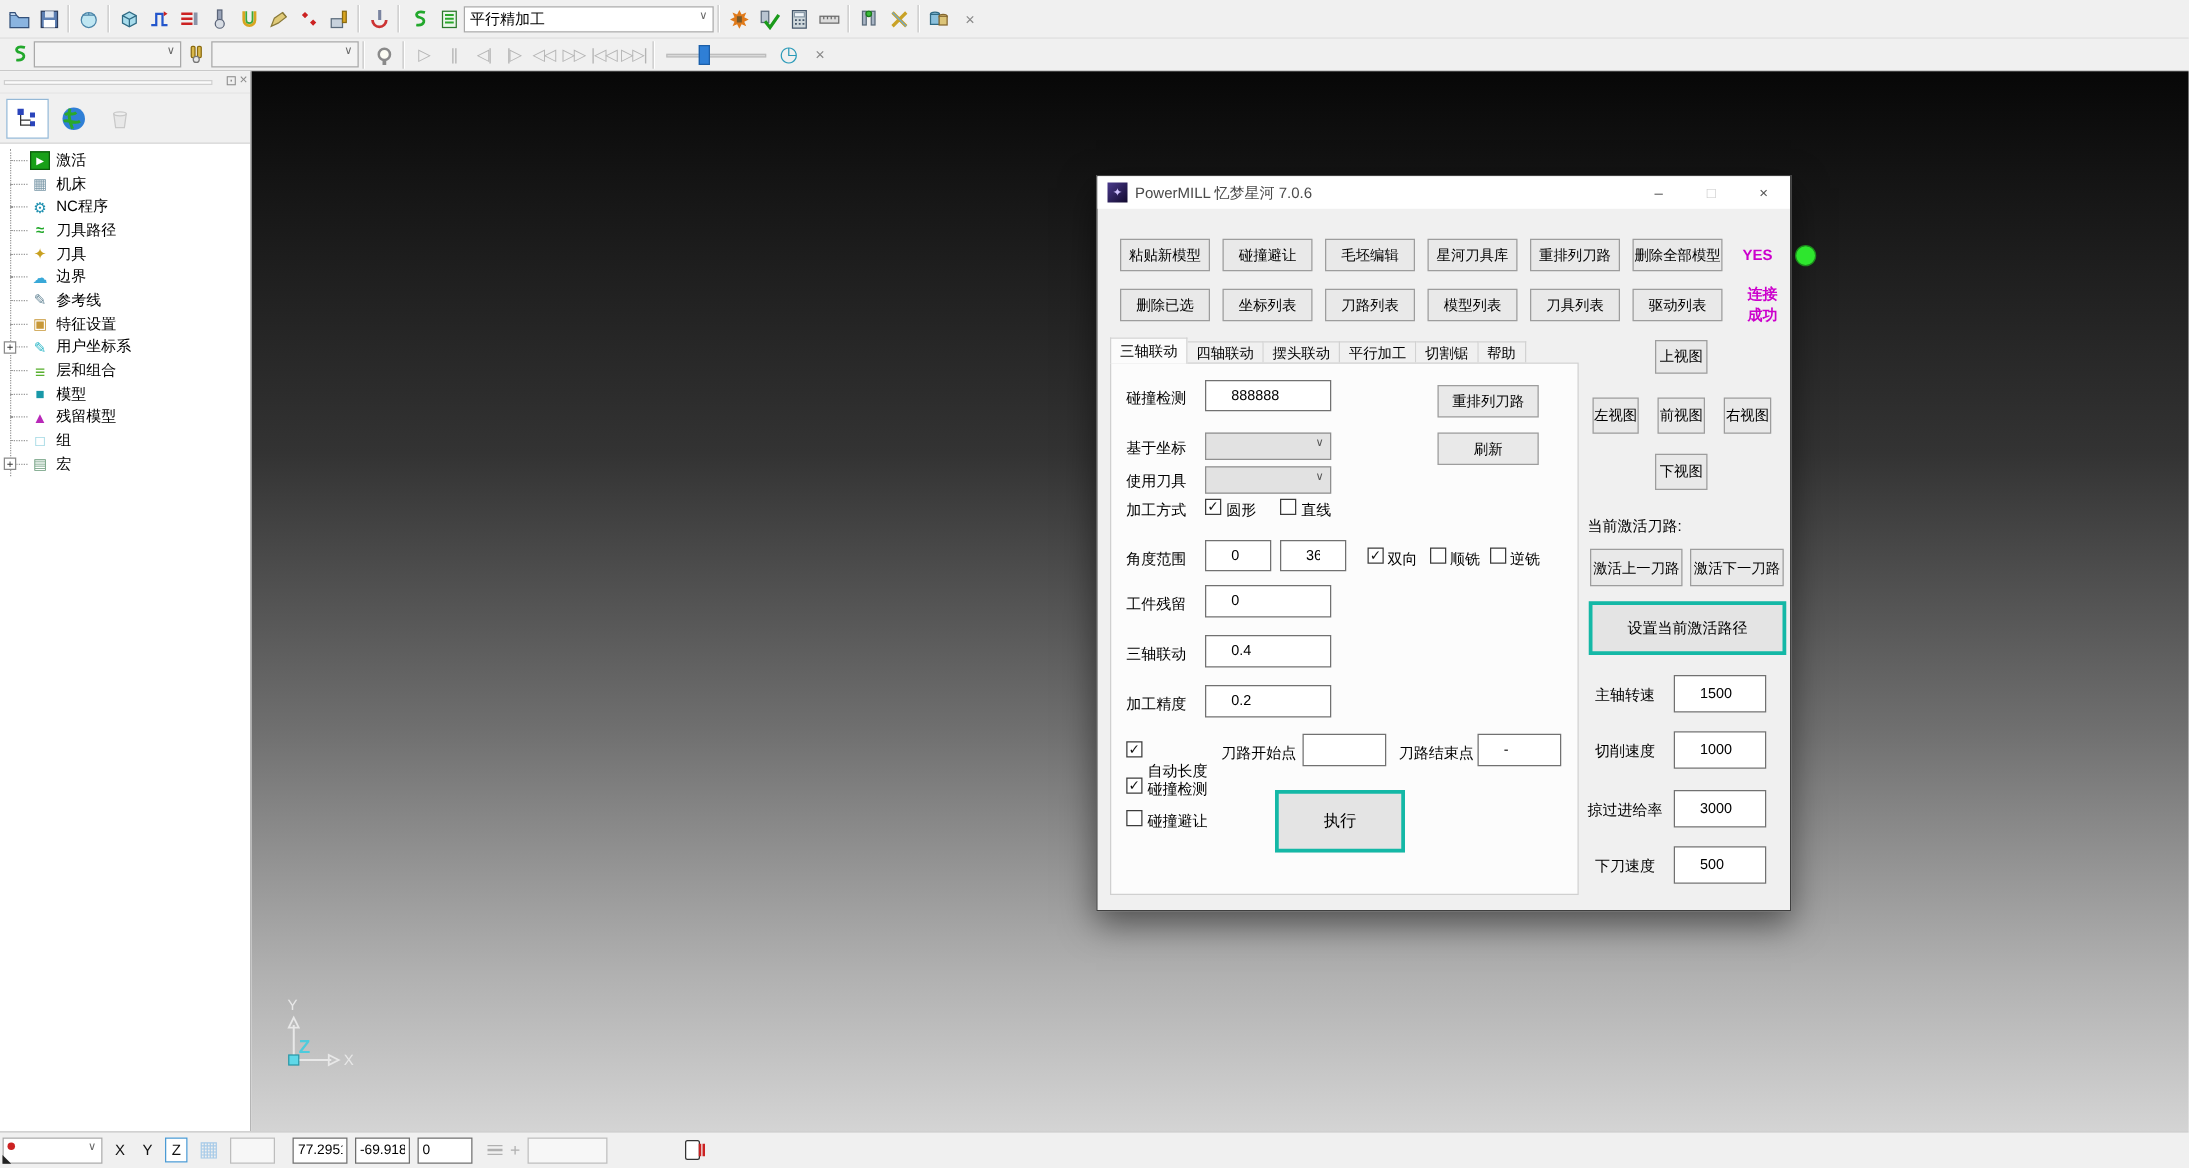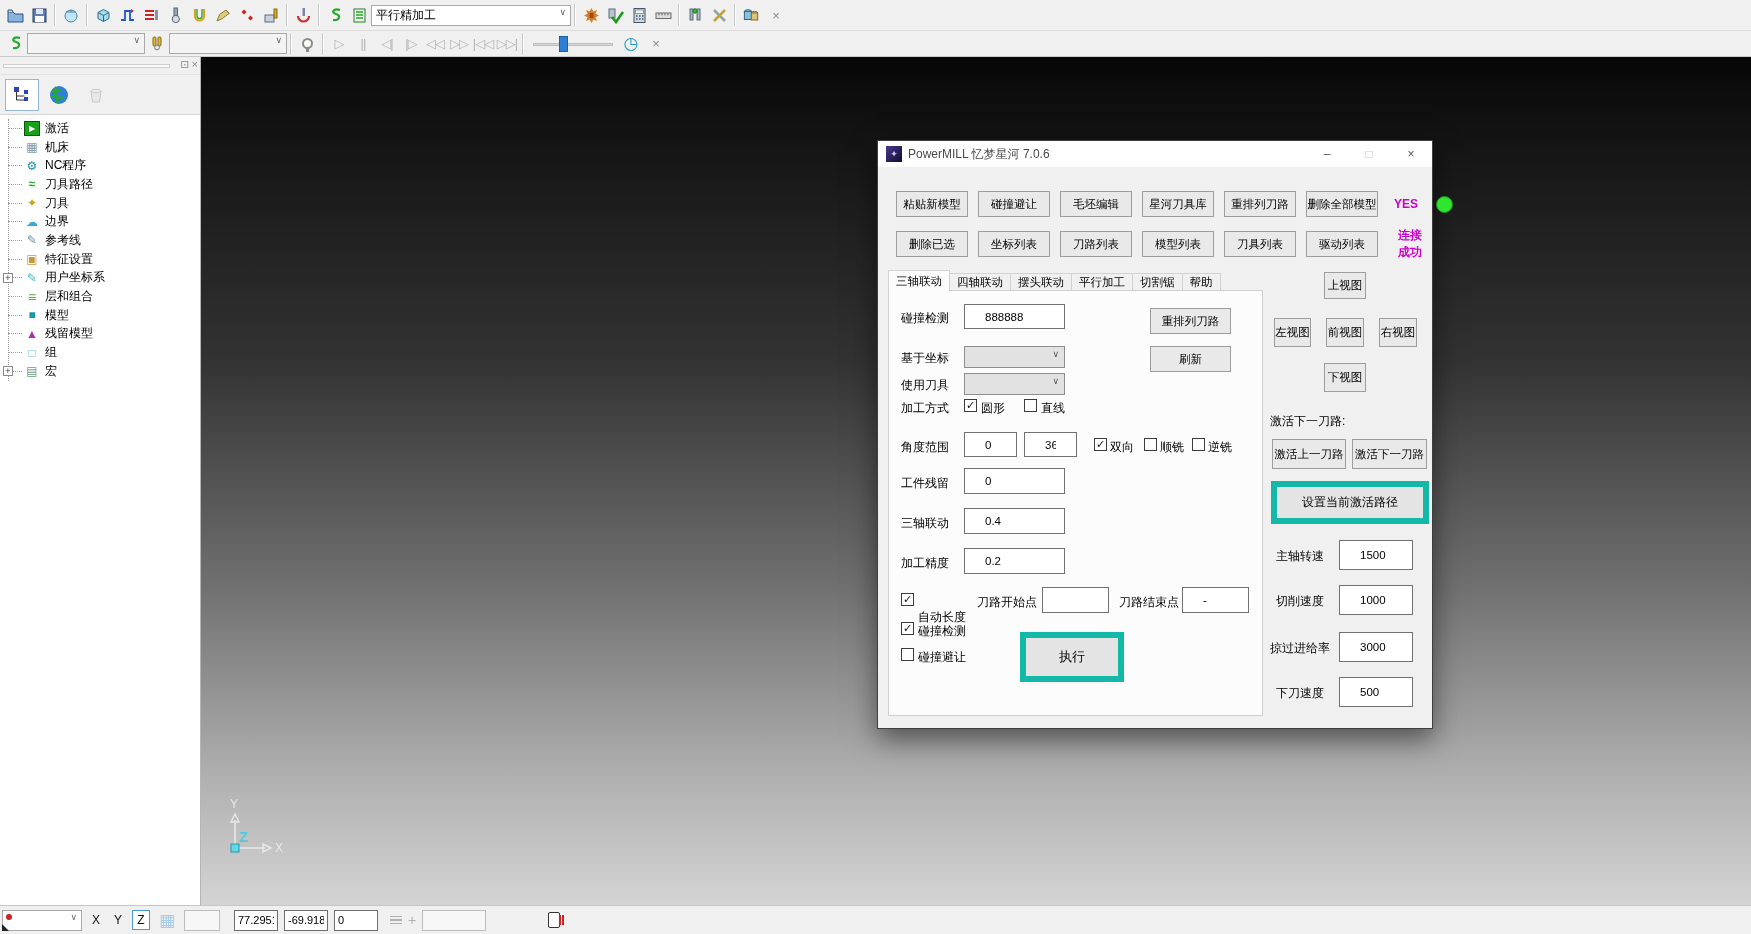--- a/index.html
+++ b/index.html
@@ -66,21 +66,21 @@
   .tab:first-child { border-left:1px solid #d2d2d2; }
   .tab.sel { height:21px; background:#fcfcfc; border-bottom:none; position:relative; z-index:3; }
   .tabpage { position:absolute; left:10px; top:149px; width:375px; height:426px; background:#fcfcfc; border:1px solid #d0d0d0; z-index:1; }
   .lbl { position:absolute; font-size:12px; color:#000; white-space:nowrap; }
   .inp { position:absolute; background:#fff; border:1px solid #717171; font-size:11.5px; padding:0 20px; font-family:inherit; color:#000; }
   .ddl { position:absolute; background:#e2e2e2; border:1px solid #8f8f8f; }
   .ddl .chev { position:absolute; right:5px; top:2px; color:#555; font-size:9px; }
   .cb { position:absolute; width:13px; height:13px; background:#fff; border:1px solid #3c3c3c; display:flex; align-items:center; justify-content:center; font-size:11px; color:#111; }
   .cb.on:after { content:"✓"; margin-top:-1px; }
   .abtn { position:absolute; background:#e9e9e9; border:1px solid #9d9d9d; display:flex; align-items:center; justify-content:center; font-size:11.5px; color:#000; }
-  .exec { background:#e4e4e4; border:6px solid #14b8a6; font-size:13px; }
+  .exec { background:#e4e4e4; border:3px solid #14b8a6; font-size:13px; }
 
   
   .sbar { position:absolute; left:0; right:0; bottom:0; height:29px; background:#f0f0f0; border-top:1px solid #c6c6c6; display:flex; align-items:center; gap:6px; padding-left:2px; }
   .sdd { width:80px; height:21px; background:#fff; border:1px solid #a9a9a9; position:relative; flex:0 0 auto; }
   .sdd .chev { position:absolute; right:4px; top:1px; color:#666; font-size:9px; }
   .sdd .reddot { position:absolute; left:3px; top:3px; width:6px; height:6px; border-radius:50%; background:#cc2222; }
   .sdd .grip { position:absolute; left:-1px; bottom:-1px; width:0; height:0; border-left:7px solid #222; border-top:7px solid transparent; }
   .sxyz { width:16px; height:20px; display:flex; align-items:center; justify-content:center; font-size:12px; color:#111; flex:0 0 auto; }
   .sxyz.act { background:#fff; border:1px solid #4a9ad4; width:18px; }
   .sgrid { color:#a8cbe8; font-size:17px; width:22px; text-align:center; flex:0 0 auto; }
@@ -498,21 +498,21 @@
 
       <span class="abtn exec" style="left:131px;top:341px;width:104px;height:50px">执行</span>
     </div>
 
     <span class="abtn" style="left:446px;top:131px;width:42px;height:27px">上视图</span>
     <span class="abtn" style="left:396px;top:177px;width:37px;height:29px">左视图</span>
     <span class="abtn" style="left:448px;top:177px;width:38px;height:29px">前视图</span>
     <span class="abtn" style="left:501px;top:177px;width:38px;height:29px">右视图</span>
     <span class="abtn" style="left:446px;top:222px;width:42px;height:29px">下视图</span>
 
-    <span class="lbl" style="left:392px;top:272px">激活下一刀路:</span>
+    <span class="lbl" style="left:392px;top:272px">当前激活刀路:</span>
     <span class="abtn" style="left:394px;top:298px;width:74px;height:30px">激活上一刀路</span>
     <span class="abtn" style="left:474px;top:298px;width:75px;height:30px">激活下一刀路</span>
     <span class="abtn exec" style="left:393px;top:340px;width:158px;height:43px;font-size:12px">设置当前激活路径</span>
 
     <span class="lbl" style="left:398px;top:407px">主轴转速</span>
     <input class="inp" style="left: 461px; top: 399px; width: 74px; height: 30px;" value="1500">
     <span class="lbl" style="left:398px;top:452px">切削速度</span>
     <input class="inp" style="left: 461px; top: 444px; width: 74px; height: 30px;" value="1000">
     <span class="lbl" style="left:392px;top:499px">掠过进给率</span>
     <input class="inp" style="left: 461px; top: 491px; width: 74px; height: 30px;" value="3000">

